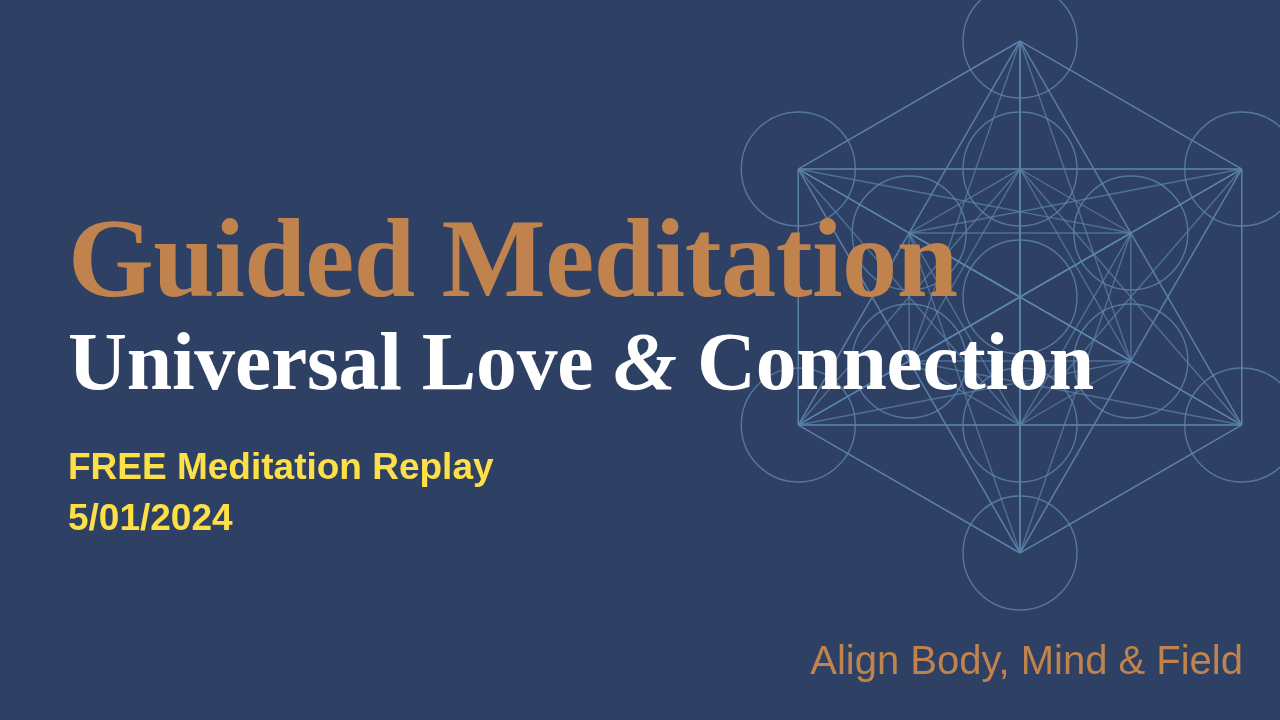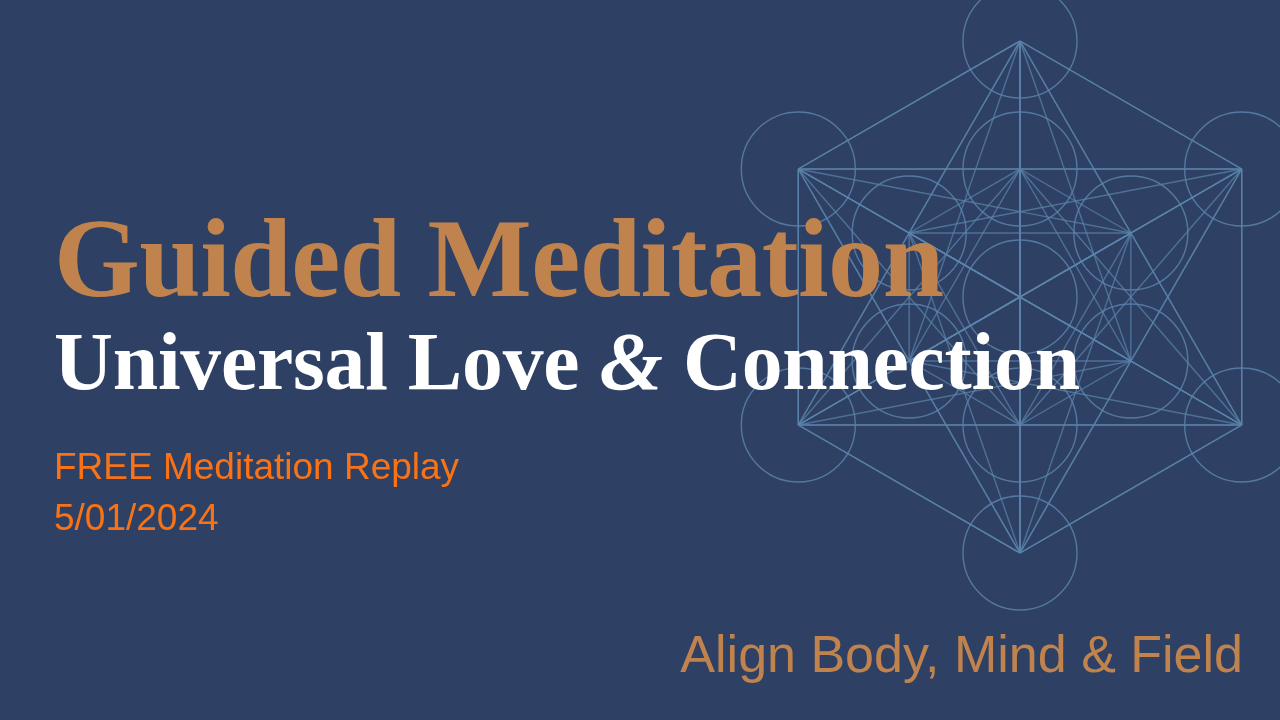--- a/index.html
+++ b/index.html
@@ -21,21 +21,21 @@
     position: absolute;
     inset: 0;
     width: 1280px;
     height: 720px;
     pointer-events: none;
   }
 
   
   #text-block {
     position: absolute;
-    left: 54px;
+    left: 68px;
     top: 206px;
     width: 1010px;
   }
 
   .title-main {
     font-family: "Liberation Serif", "DejaVu Serif", serif;
     font-weight: 700;
     font-size: 112px;
     line-height: 0.94;
     letter-spacing: -0.5px;
@@ -61,35 +61,35 @@
   .amp {
     font-family: "Liberation Serif", "DejaVu Serif", serif;
     font-style: italic;
   }
 
   .meta-lines {
     margin-top: 38px;
   }
   .meta-line {
     font-family: "Liberation Sans", sans-serif;
-    font-weight: 400;
+    font-weight: 700;
     font-size: 37px;
     line-height: 1.38;
-    color: #f97316;
+    color: #fde047;
     white-space: nowrap;
   }
 
   
   #tagline {
     position: absolute;
     right: 37px;
     bottom: 40px;
     font-family: "Liberation Sans", sans-serif;
     font-weight: 400;
-    font-size: 52px;
+    font-size: 40px;
     line-height: 1;
     color: #c0834e;
     white-space: nowrap;
     text-align: center;
   }
 </style>
 </head>
 <body>
 
 <div id="slide">

